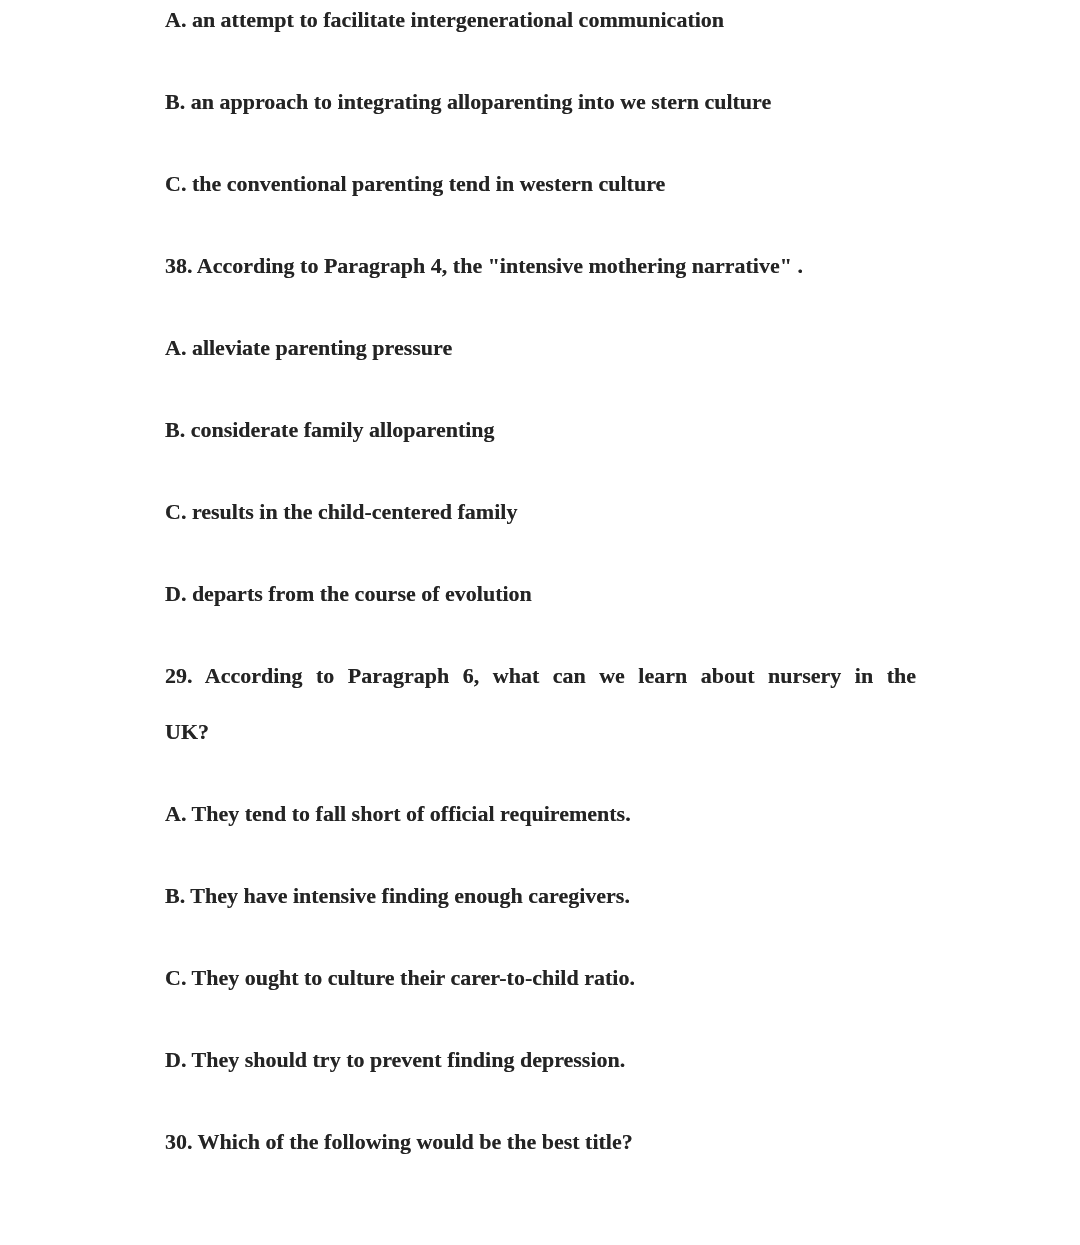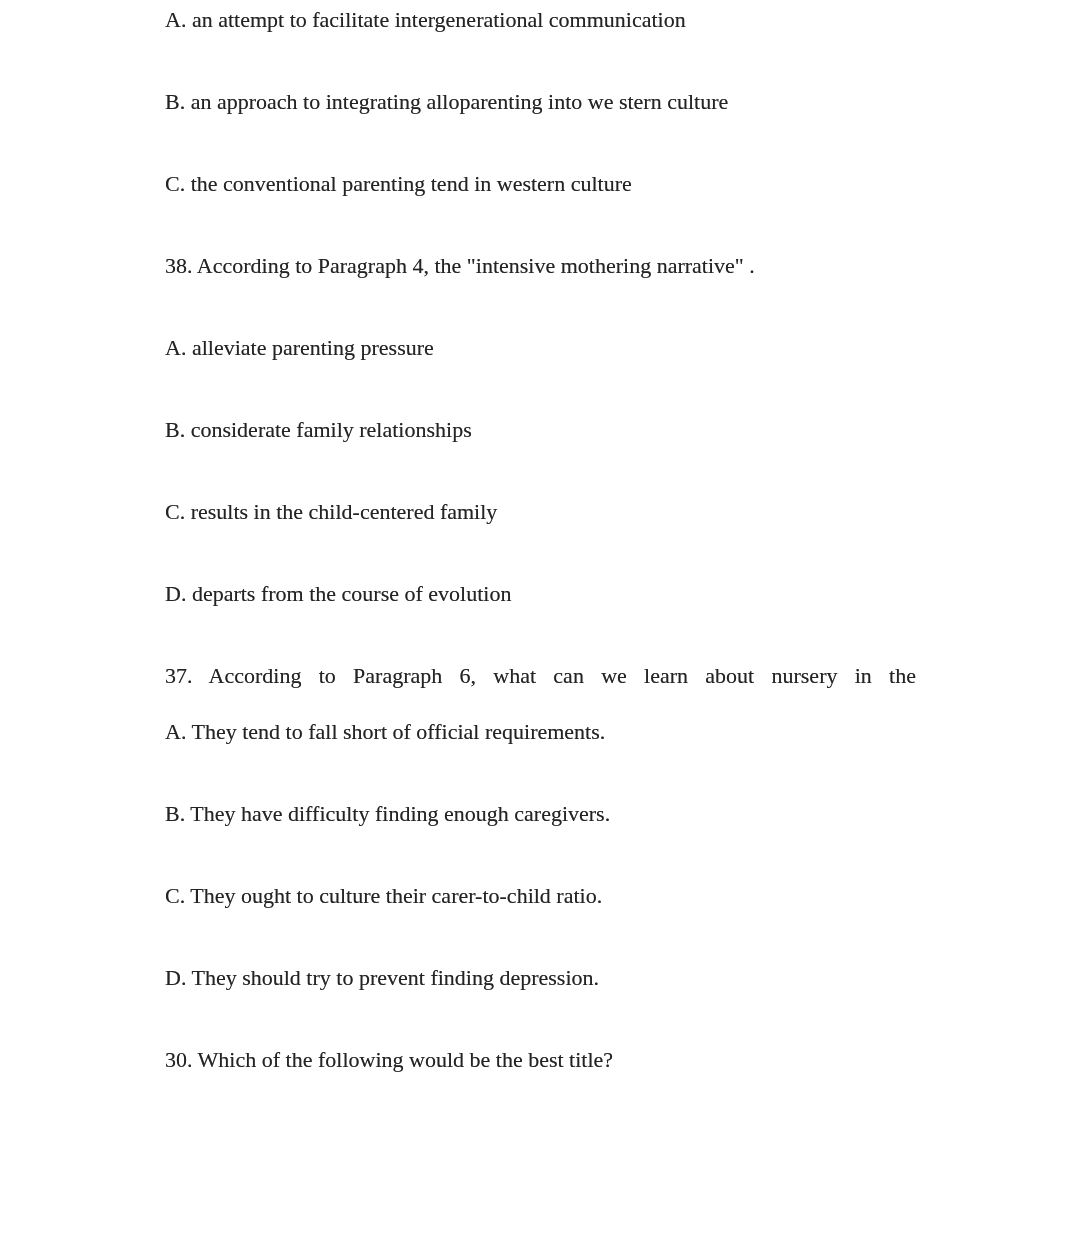--- a/index.html
+++ b/index.html
@@ -10,20 +10,21 @@
     width: 1080px;
     height: 1245px;
     background: #ffffff;
     overflow: hidden;
   }
   .page {
     position: relative;
     width: 1080px;
     height: 1245px;
     background: #ffffff;
+    font-weight: bold;
   }
   .content {
     position: absolute;
     left: 165px;
     top: 0;
     width: 751px;
     font-family: "Liberation Serif", "DejaVu Serif", serif;
     font-size: 22px;
     color: #242424;
     text-shadow: 0 0 0.6px rgba(60,60,60,0.55);
@@ -48,23 +49,24 @@
 </head>
 <body>
 
 <div class="page">
   <div class="content">
     <p class="line">A. an attempt to facilitate intergenerational communication</p>
     <p class="line">B. an approach to integrating alloparenting into we stern culture</p>
     <p class="line">C. the conventional parenting tend in western culture</p>
     <p class="line">38. According to Paragraph 4, the "intensive mothering narrative" .</p>
     <p class="line">A. alleviate parenting pressure</p>
-    <p class="line">B. considerate family relationships</p>
+    <p class="line">B. considerate family alloparenting</p>
     <p class="line">C. results in the child-centered family</p>
     <p class="line">D. departs from the course of evolution</p>
-    <p class="line justified">37. According to Paragraph 6, what can we learn about nursery in the</p>
+    <p class="line justified">29. According to Paragraph 6, what can we learn about nursery in the</p>
+    <p class="line">UK?</p>
     <p class="line">A. They tend to fall short of official requirements.</p>
-    <p class="line">B. They have difficulty finding enough caregivers.</p>
+    <p class="line">B. They have intensive finding enough caregivers.</p>
     <p class="line">C. They ought to culture their carer-to-child ratio.</p>
     <p class="line">D. They should try to prevent finding depression.</p>
     <p class="line">30. Which of the following would be the best title?</p>
   </div>
 </div>
 
 </body></html>

